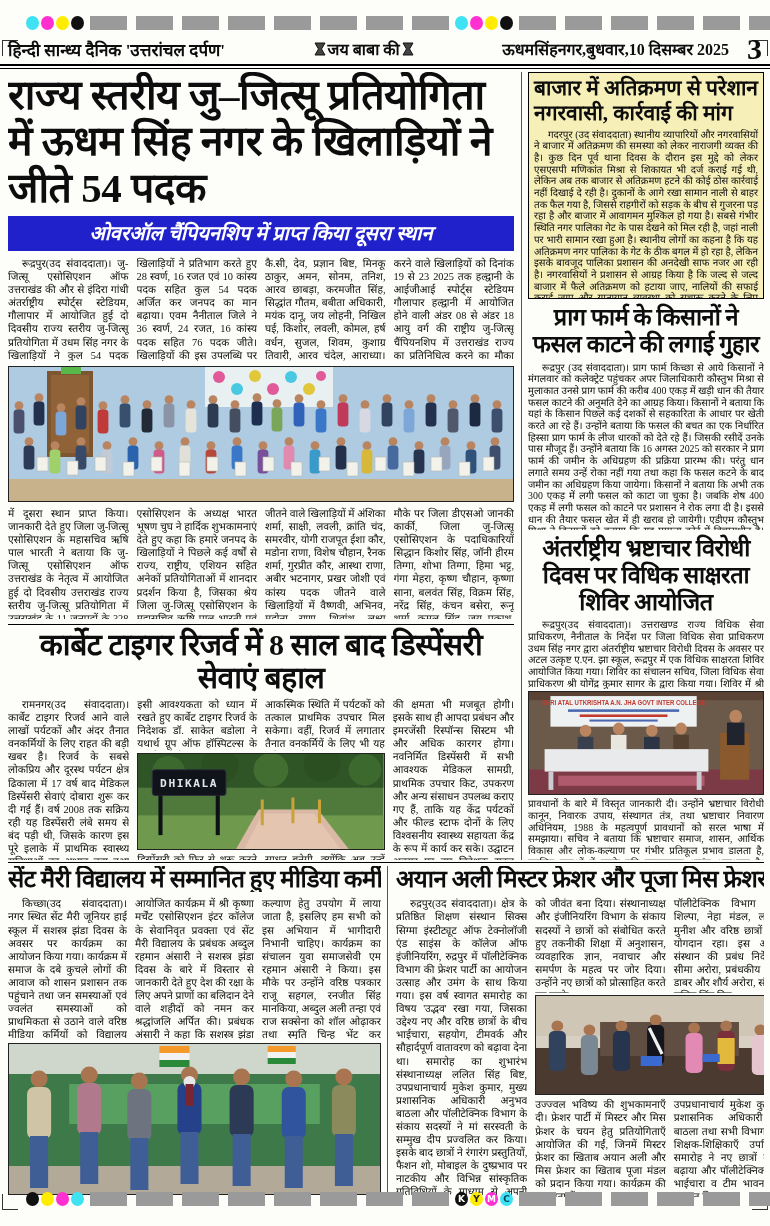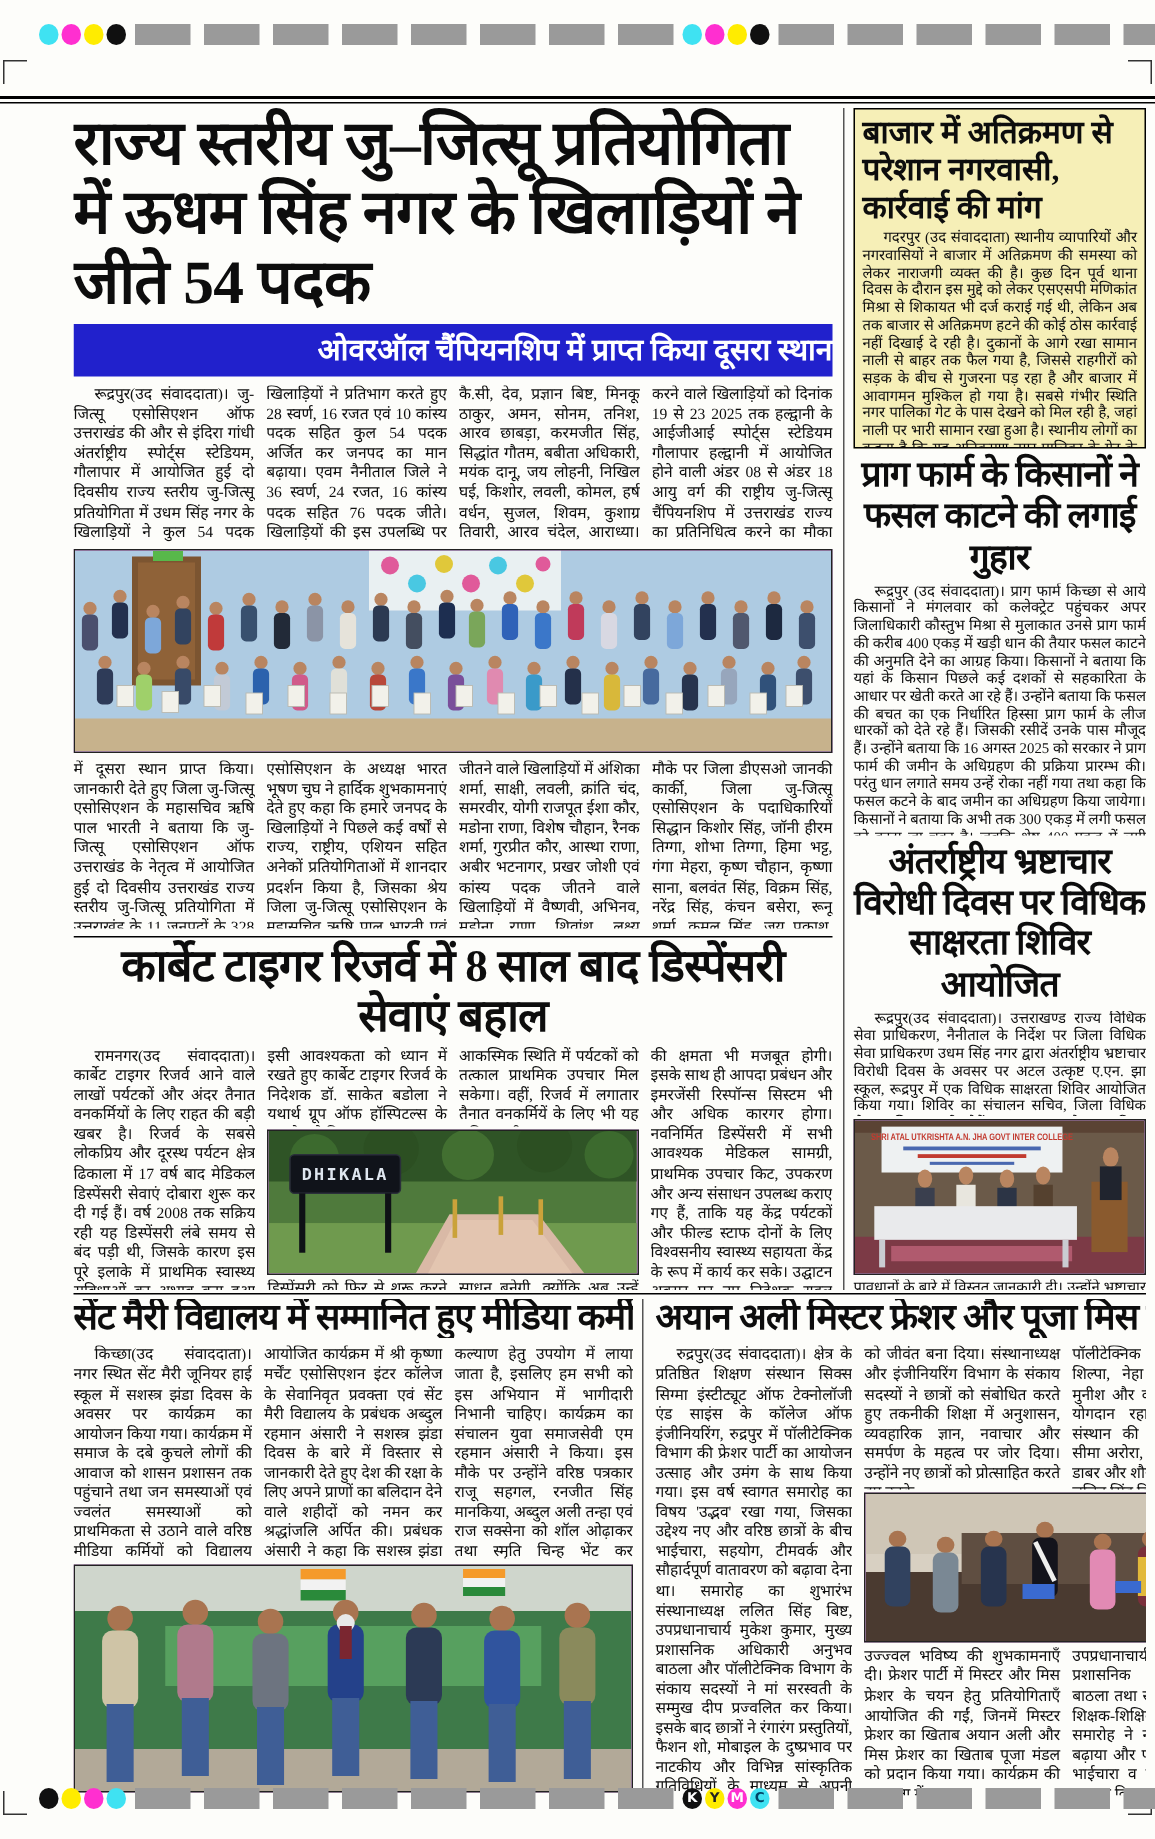--- a/index.html
+++ b/index.html
@@ -27,28 +27,28 @@
   
   .masthead { position:absolute; top:34px; left:8px; right:8px; height:30px;
     display:flex; align-items:center; justify-content:space-between; }
   .mh-left { font-size:17px; font-weight:bold; }
   .mh-center { font-size:16px; font-weight:bold; display:flex; align-items:center; gap:2px; }
   .mh-right { font-size:16px; font-weight:bold; }
   .mh-page { font-size:30px; font-weight:bold; margin-left:18px; line-height:1; }
   .rule-double { position:absolute; top:64px; left:0; right:0; height:5px;
     border-top:2.5px solid #000; border-bottom:1.2px solid #000; }
   
-  .content { position:absolute; top:72px; left:8px; right:6px; bottom:40px;margin-left:41px; }
+  .content { position:absolute; top:72px; left:8px; right:6px; bottom:40px; }
   .top-zone { display:flex; gap:7px; height:788px; overflow:hidden; }
   .left-zone { width:506px; flex:none; }
   .sidebar { flex:1; border-left:1px solid #555; padding-left:6px; overflow:hidden; }
   
   .h-main { font-size:41px; line-height:1.13; font-weight:bold; letter-spacing:-.5px; text-align:left; }
-  .subhead-bar { margin-top:5px; background:var(--blue); color:#fff; text-align:right;
-    font-size:20px; font-weight:bold; padding:3px 0 5px; }
+  .subhead-bar { margin-top:5px; background:var(--blue); color:#fff; text-align:center;
+    font-size:20px; font-weight:bold; padding:3px 0 5px;font-style:italic; }
   .cols { display:flex; gap:8px; overflow:hidden; text-align:justify; }
   .cols > div { flex:1; overflow:hidden; }
   .body-txt { font-size:10.4px; line-height:13.1px; }
   .body-sm { font-size:9.9px; line-height:11.7px; text-align:justify; }
   .cols-top { height:104px; margin-top:6px; }
   .cols-bottom { height:112px; margin-top:5px; }
   .photo-frame { border:1px solid #222; background:#f0abfc; overflow:hidden; }
   .main-photo { height:136px; margin-top:5px; }
   .rule { border-top:1.5px solid #000; margin:5px 0 3px; }
   .h-corbett { font-size:30px; font-weight:bold; text-align:center; line-height:1.1; letter-spacing:-.5px; }
@@ -126,20 +126,36 @@
         <div class="gblock"></div>
         <div class="gblock"></div>
         <div class="gblock"></div>
         <div class="gblock"></div>
         <div class="gblock"></div>
         <div class="gblock"></div>
       </div>
 
   </div>
 
+  <div class="masthead">
+    <div class="mh-left">हिन्दी सान्ध्य दैनिक 'उत्तरांचल दर्पण'</div>
+    <div class="mh-center">
+      <svg class="hg" viewBox="0 0 12 14">
+          <path d="M1 1h10l-3.5 6L11 13H1l3.5-6L1 1z" fill="#444" stroke="#111" stroke-width="1"></path>
+        </svg>
+      <span>जय बाबा की</span>
+      <svg class="hg" viewBox="0 0 12 14">
+          <path d="M1 1h10l-3.5 6L11 13H1l3.5-6L1 1z" fill="#444" stroke="#111" stroke-width="1"></path>
+        </svg>
+    </div>
+    <div style="display:flex;align-items:center">
+      <div class="mh-right">ऊधमसिंहनगर,बुधवार,10 दिसम्बर 2025</div>
+      <div class="mh-page">3</div>
+    </div>
+  </div>
   <div class="rule-double"></div>
 
   <div class="content">
 
     <div class="top-zone">
       <div class="left-zone">
         <h1 class="h-main">राज्य स्तरीय जु–जित्सू प्रतियोगिता में ऊधम सिंह नगर के खिलाड़ियों ने जीते 54 पदक</h1>
         <div class="subhead-bar">ओवरऑल चैंपियनशिप में प्राप्त किया दूसरा स्थान</div>
 
         <div class="cols cols-top body-txt">

